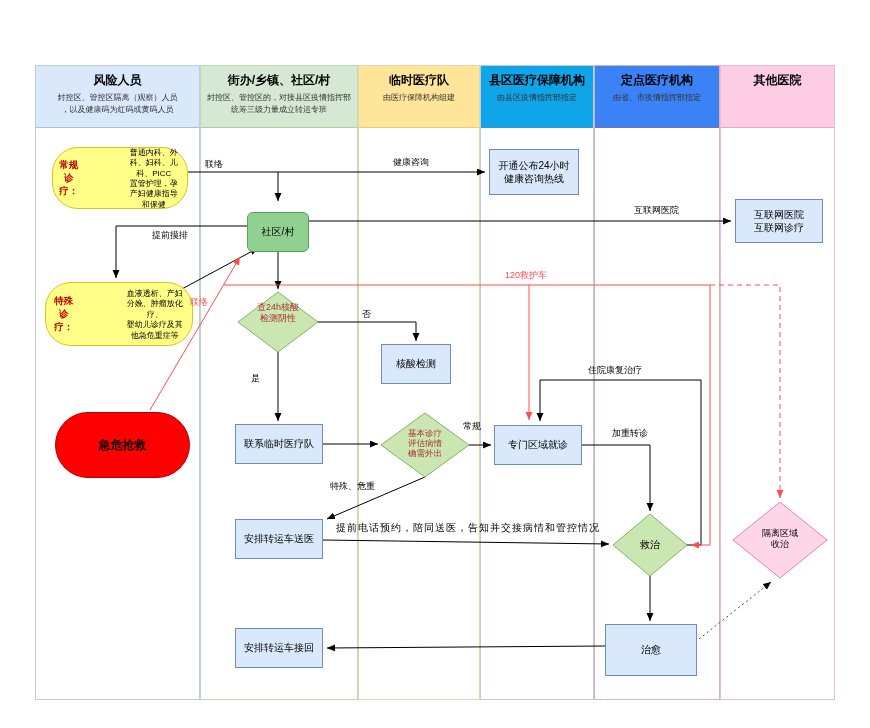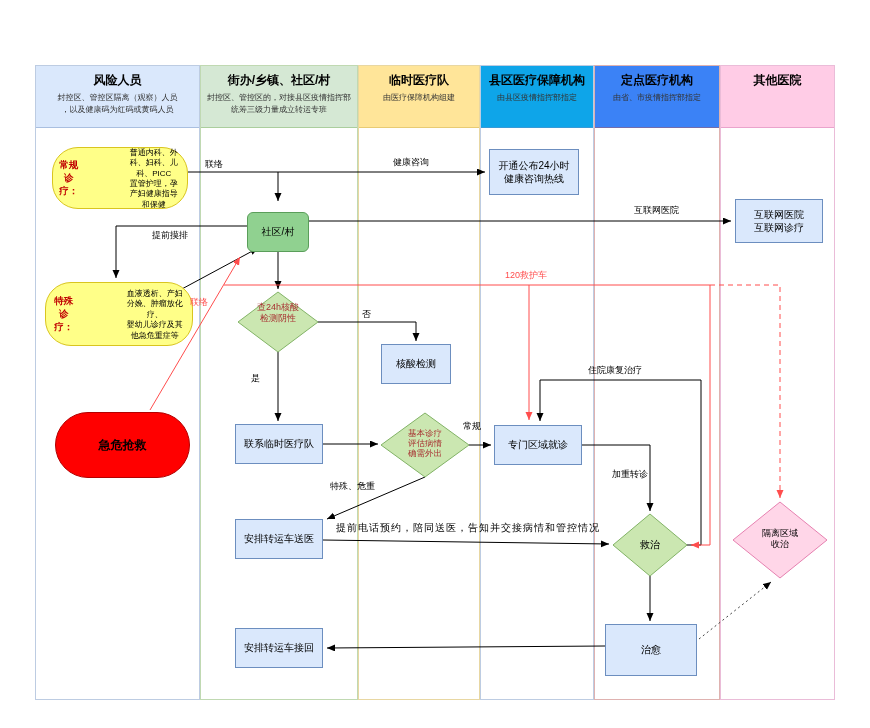--- a/index.html
+++ b/index.html
@@ -200,16 +200,16 @@
   <span class="elabel" style="left:393px;top:156px;">健康咨询</span>
   <span class="elabel" style="left:634px;top:204px;">互联网医院</span>
   <span class="elabel" style="left:152px;top:229px;">提前摸排</span>
   <span class="elabel red" style="left:190px;top:296px;">联络</span>
   <span class="elabel red" style="left:505px;top:269px;">120救护车</span>
   <span class="elabel" style="left:362px;top:308px;">否</span>
   <span class="elabel" style="left:251px;top:372px;">是</span>
   <span class="elabel" style="left:463px;top:420px;text-align:right;">常规</span>
   <span class="elabel" style="left:330px;top:480px;">特殊、危重</span>
   <span class="elabel" style="left:588px;top:364px;">住院康复治疗</span>
-  <span class="elabel" style="left:612px;top:427px;margin-top:41px;">加重转诊</span>
+  <span class="elabel" style="left:612px;top:427px;">加重转诊</span>
   <span class="elabel escort" style="left:336px;top:521px;">提前电话预约，陪同送医，告知并交接病情和管控情况</span>
 
 </div>
 
 </body></html>

